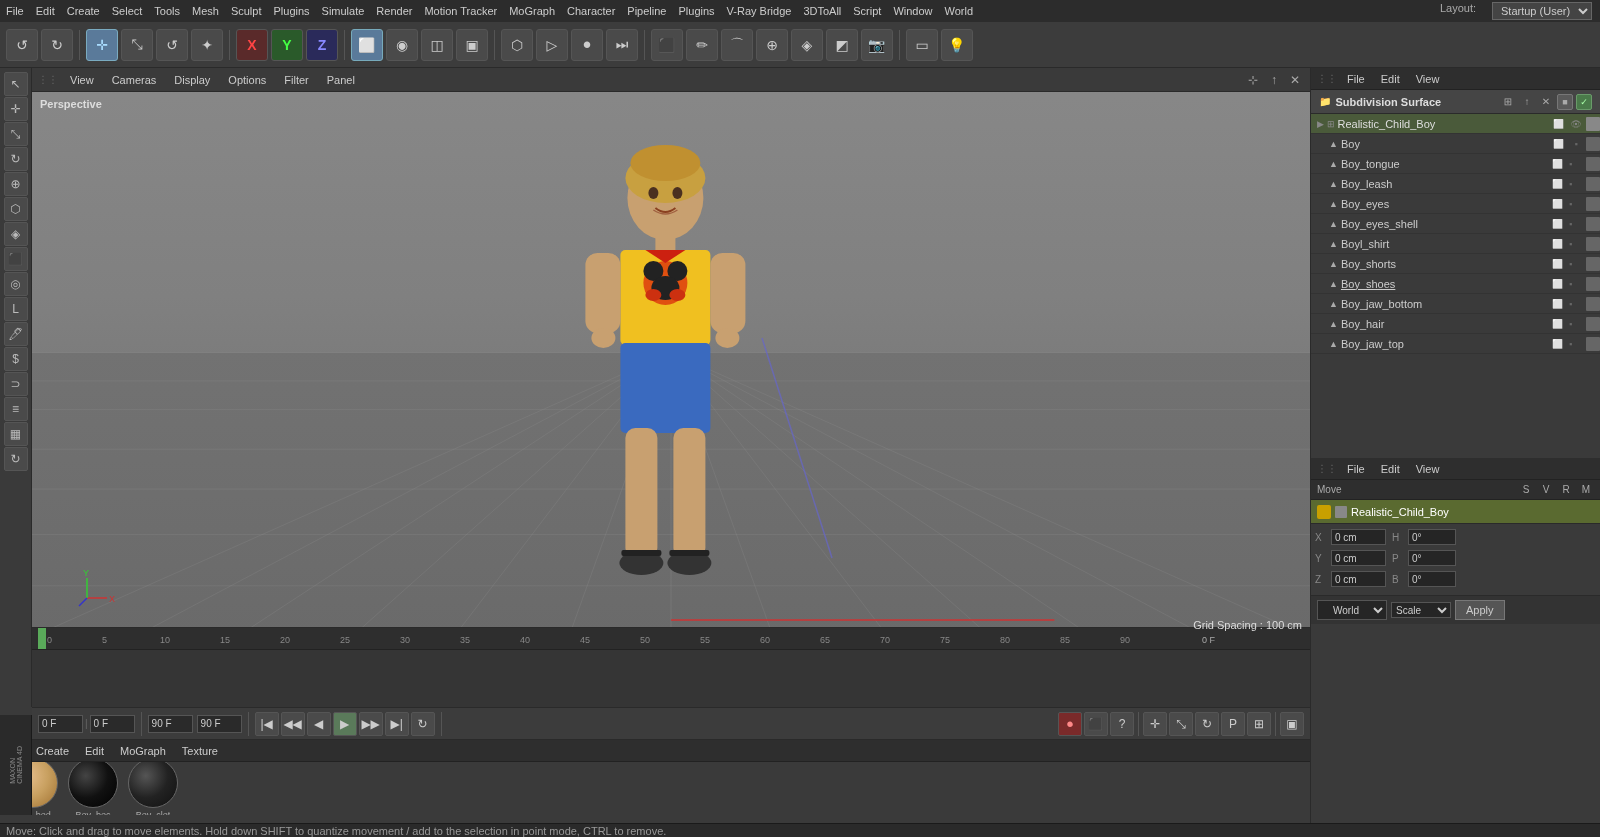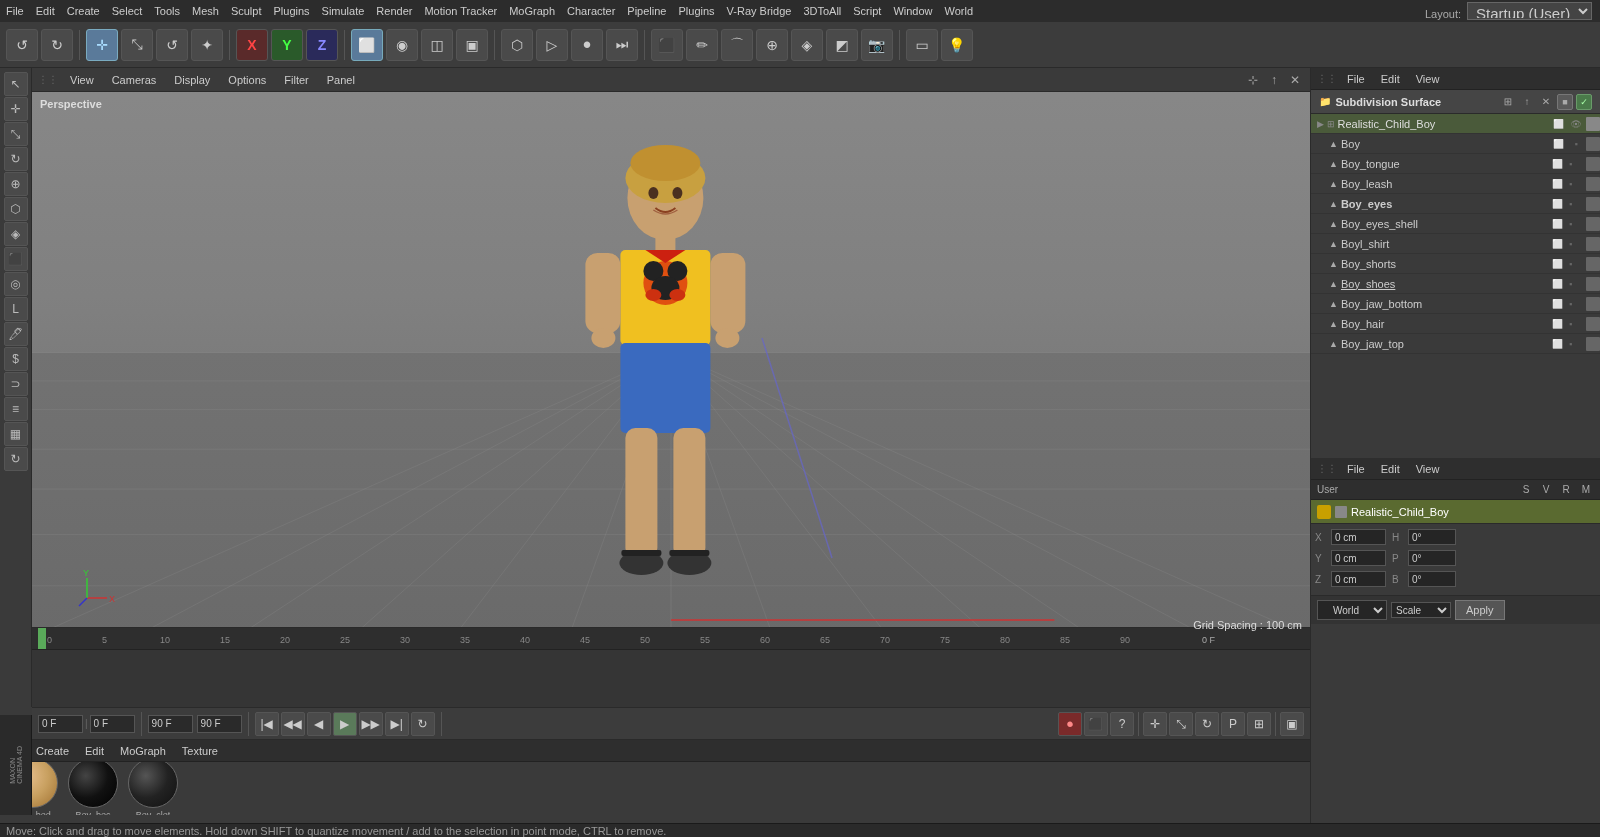--- a/index.html
+++ b/index.html
@@ -327,23 +327,23 @@
     <div class="menu-item">Motion Tracker</div>
     <div class="menu-item">MoGraph</div>
     <div class="menu-item">Character</div>
     <div class="menu-item">Pipeline</div>
     <div class="menu-item">Plugins</div>
     <div class="menu-item">V-Ray Bridge</div>
     <div class="menu-item">3DToAll</div>
     <div class="menu-item">Script</div>
     <div class="menu-item">Window</div>
     <div class="menu-item">World</div>
-    <div style="margin-left:auto; display:flex; align-items:flex-end; gap:6px; padding-right:8px;">
+    <div style="margin-left:auto; display:flex; align-items:flex-start; gap:16px; padding-right:8px;">
       <span style="color:#aaa; font-size:11px;">Layout:</span>
-      <select style="background:#444; color:#ccc; border:1px solid #666; font-size:15px; padding:1px 4px; height:18px;">
+      <select style="background:#444; color:#ccc; border:1px solid #666; font-size:11px; padding:1px 4px; height:18px;">
         <option>Startup (User)</option>
       </select>
     </div>
   </div>
 
   <div id="top-toolbar">
     <div class="toolbar-btn">↺</div>
     <div class="toolbar-btn">↻</div>
     <div class="toolbar-sep"></div>
     <div class="toolbar-btn active" style="color:#adf;">✛</div>
@@ -572,21 +572,21 @@
       <div style="height:20px; display:flex; align-items:center; padding-left:18px; gap:3px; cursor:pointer; border-bottom:1px solid #333;">
         <span style="font-size:9px; color:#aaa;">▲</span>
         <span style="font-size:11px; color:#ccc; flex:1;">Boy_leash</span>
         <span style="font-size:9px; color:#666; width:14px;">⬜</span>
         <span style="font-size:9px; color:#666; width:14px;">▪</span>
         <span style="width:14px; height:14px; background:#666; border-radius:1px;"></span>
       </div>
 
       <div style="height:20px; display:flex; align-items:center; padding-left:18px; gap:3px; cursor:pointer; border-bottom:1px solid #333;">
         <span style="font-size:9px; color:#aaa;">▲</span>
-        <span style="font-size:11px; color:#ccc; flex:1;font-weight:bold;">Boy_eyes</span>
+        <span style="font-size:11px; color:#ccc; flex:1;">Boy_eyes</span>
         <span style="font-size:9px; color:#666; width:14px;">⬜</span>
         <span style="font-size:9px; color:#666; width:14px;">▪</span>
         <span style="width:14px; height:14px; background:#666; border-radius:1px;"></span>
       </div>
 
       <div style="height:20px; display:flex; align-items:center; padding-left:18px; gap:3px; cursor:pointer; border-bottom:1px solid #333;">
         <span style="font-size:9px; color:#aaa;">▲</span>
         <span style="font-size:11px; color:#ccc; flex:1;">Boy_eyes_shell</span>
         <span style="font-size:9px; color:#666; width:14px;">⬜</span>
         <span style="font-size:9px; color:#666; width:14px;">▪</span>
@@ -646,21 +646,21 @@
   <div id="right-panel-bottom">
 
     <div style="height:22px; background:#2e2e2e; display:flex; align-items:center; padding:0 6px; gap:4px; border-bottom:1px solid #222;">
       <span style="color:#666; font-size:10px;">⋮⋮</span>
       <span class="panel-menu-item">File</span>
       <span class="panel-menu-item">Edit</span>
       <span class="panel-menu-item">View</span>
     </div>
 
     <div style="height:20px; background:#2e2e2e; display:flex; align-items:center; padding:0 6px; border-bottom:1px solid #222; gap:4px;">
-      <span style="flex:1; font-size:10px; color:#aaa;">User</span>
+      <span style="flex:1; font-size:10px; color:#aaa;">Move</span>
       <span style="width:16px; font-size:10px; color:#aaa; text-align:center;">S</span>
       <span style="width:16px; font-size:10px; color:#aaa; text-align:center;">V</span>
       <span style="width:16px; font-size:10px; color:#aaa; text-align:center;">R</span>
       <span style="width:16px; font-size:10px; color:#aaa; text-align:center;">M</span>
     </div>
 
     <div style="height:24px; background:#5a6a30; display:flex; align-items:center; padding:0 6px; gap:4px; border-bottom:1px solid #2a2a2a;">
       <span style="width:14px; height:14px; background:#c8a000; border-radius:2px; display:inline-block;"></span>
       <span style="width:12px; height:12px; background:#888; border-radius:1px; display:inline-block;"></span>
       <span style="font-size:11px; color:#fff;">Realistic_Child_Boy</span>

